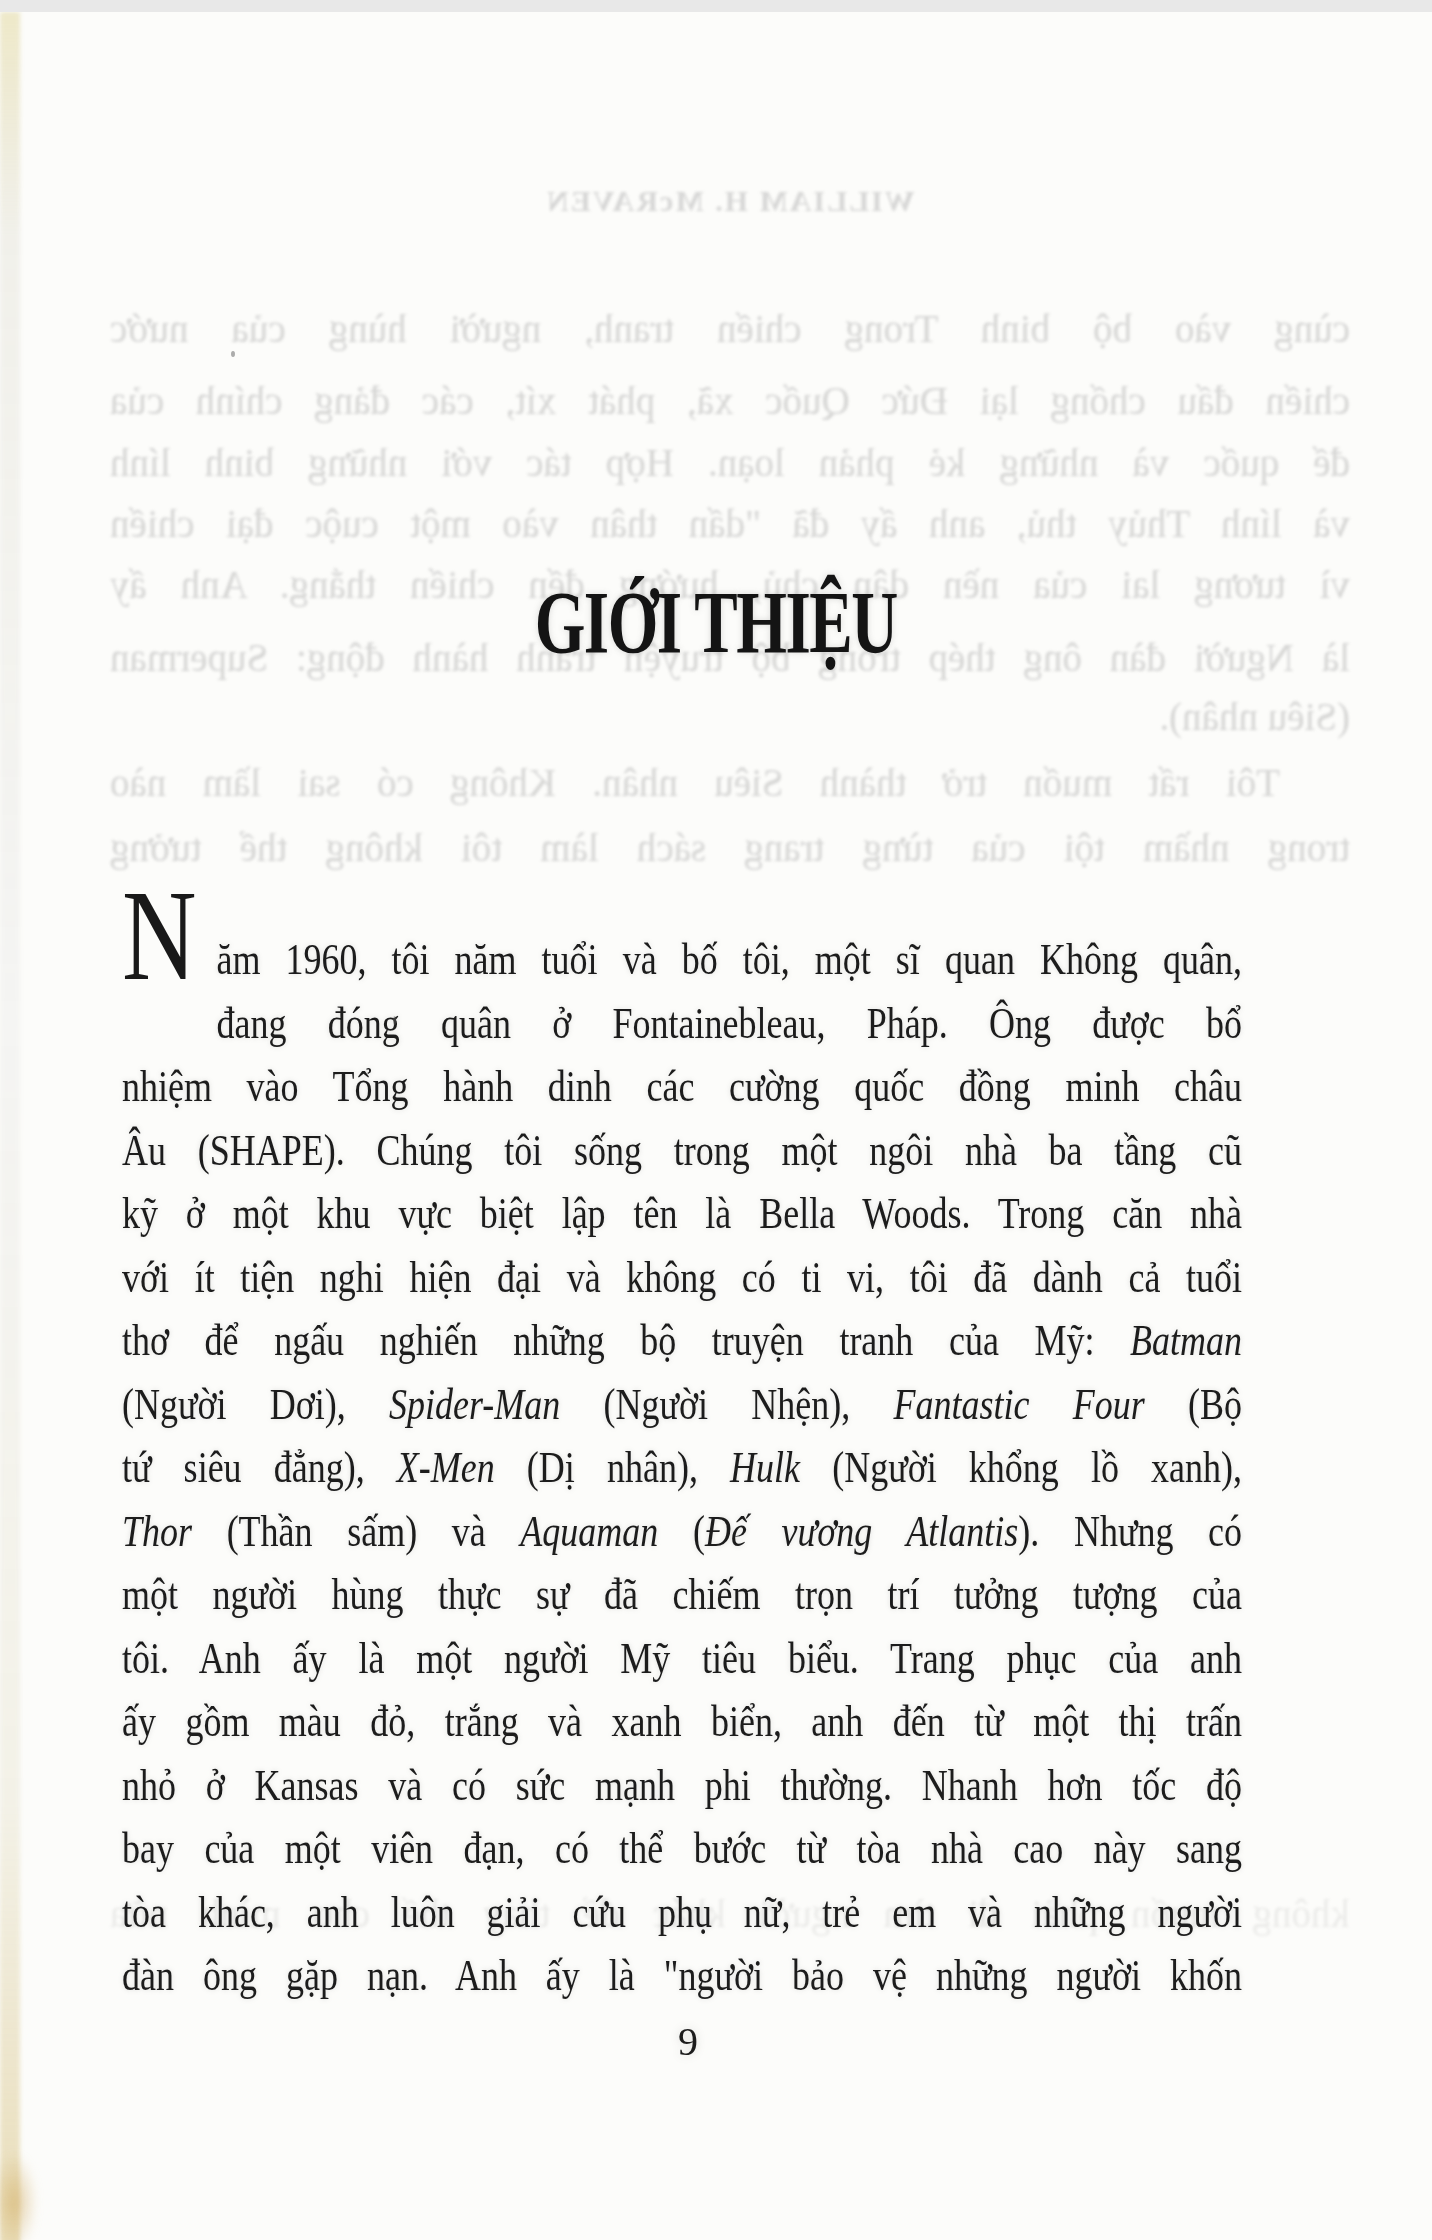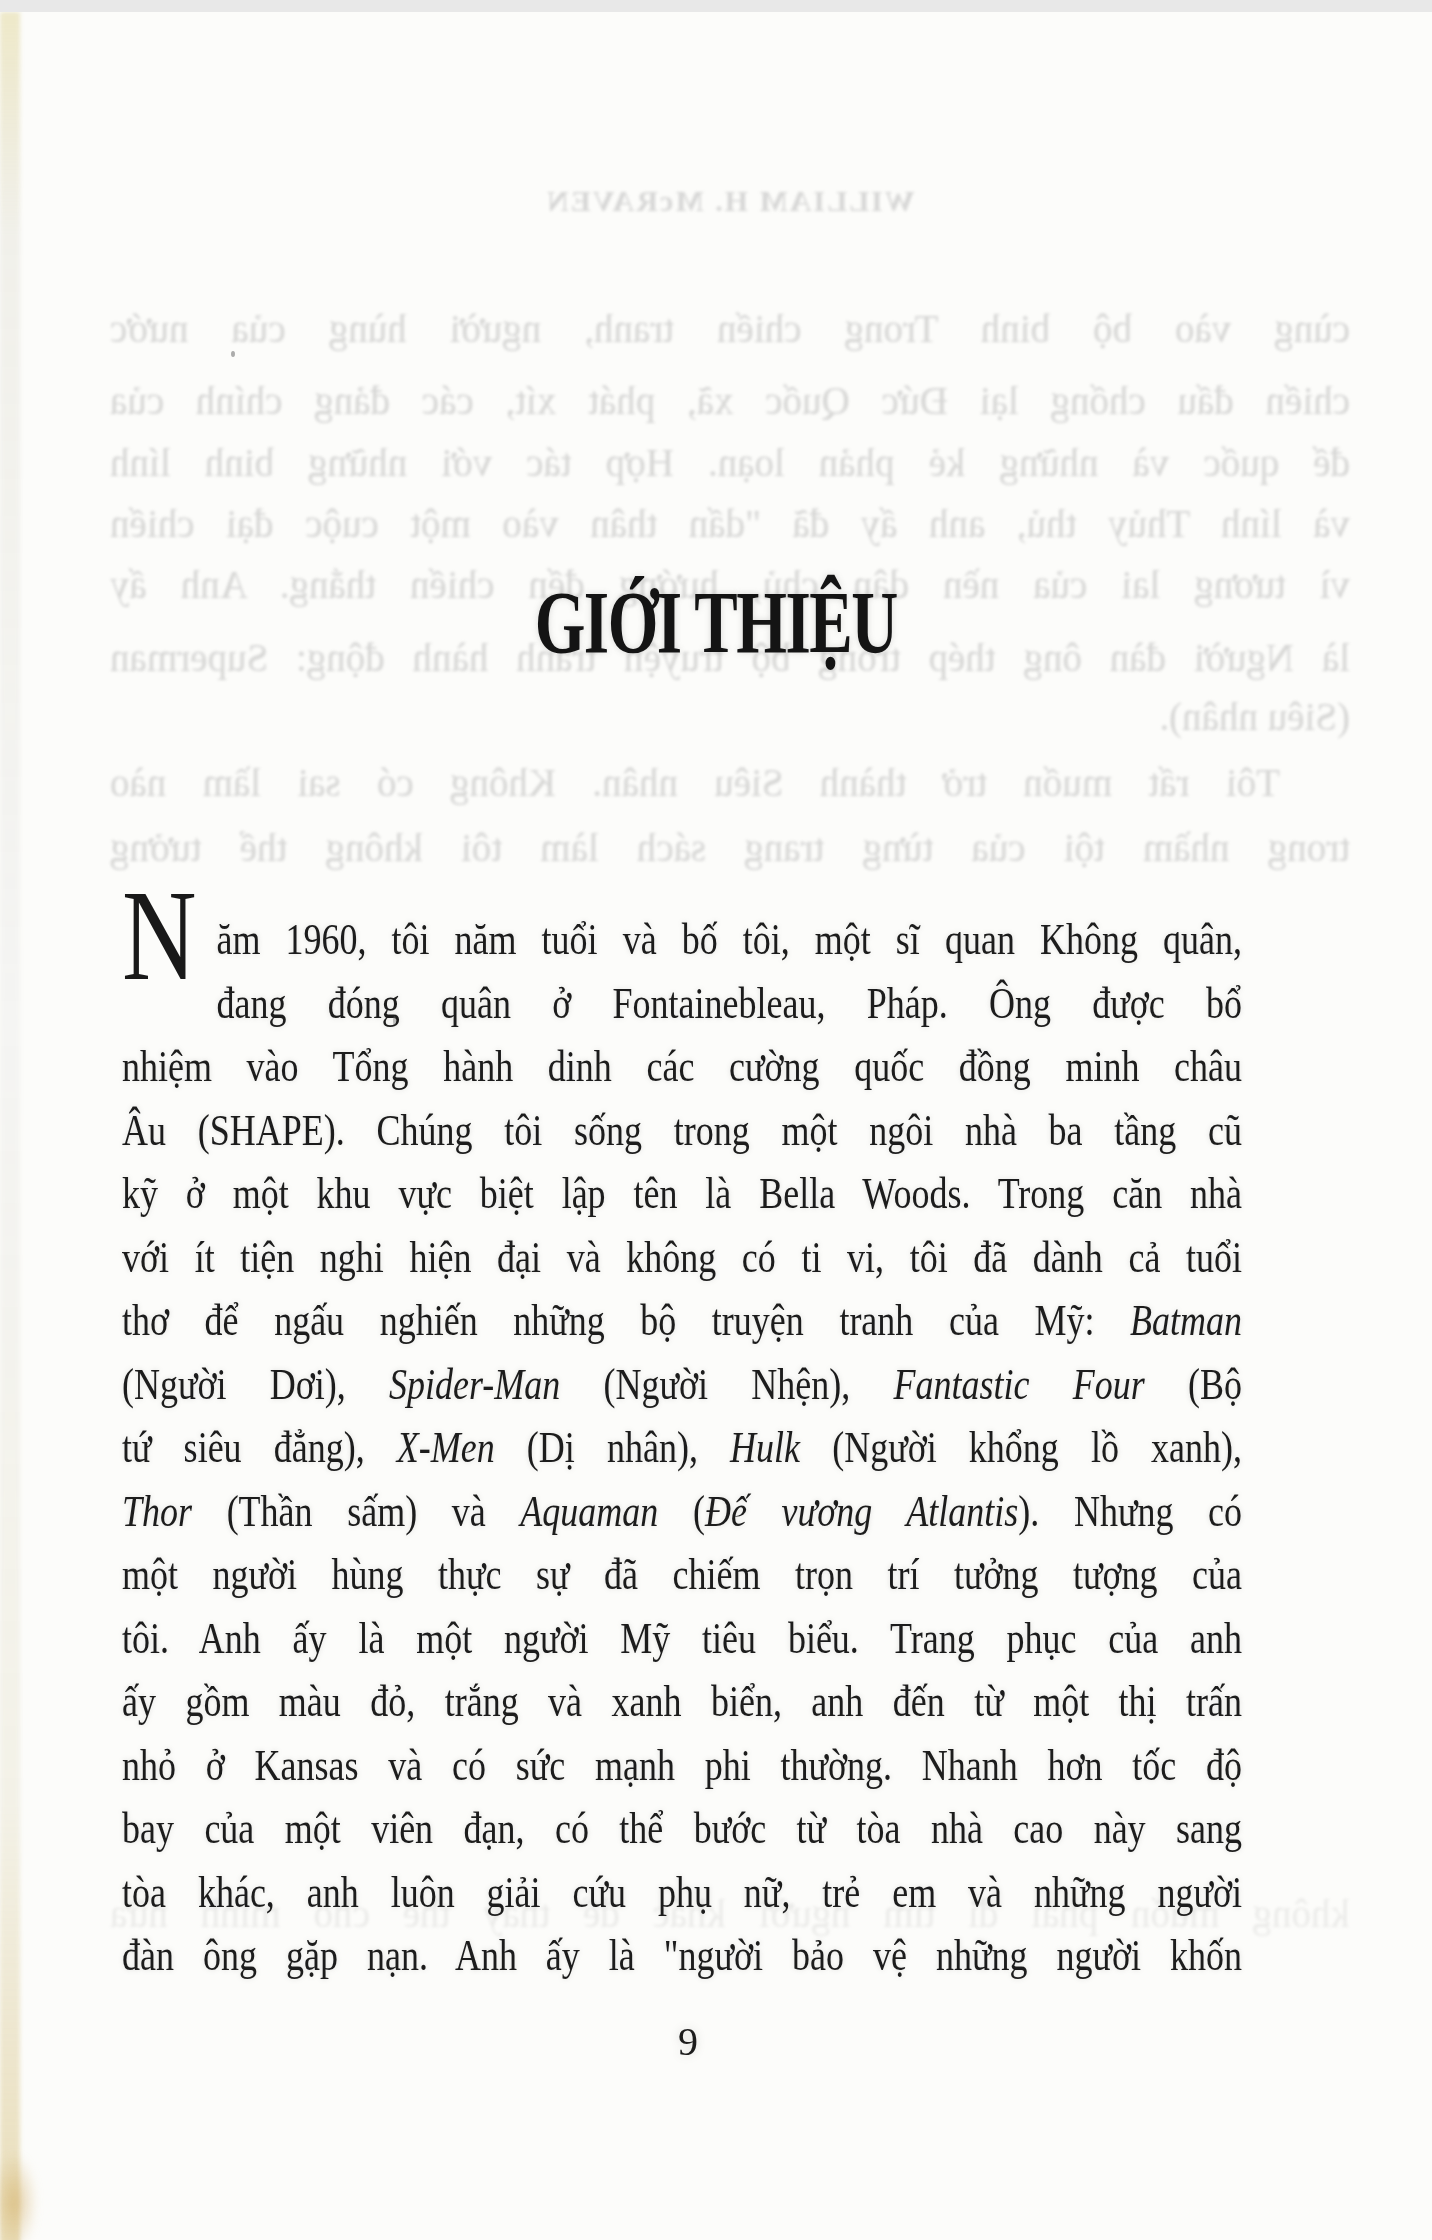--- a/index.html
+++ b/index.html
@@ -66,21 +66,21 @@
     display:inline-block;
     font-size:88px;font-weight:700;letter-spacing:-2px;
     transform:scaleX(0.74);transform-origin:50% 50%;
     color:#141414;
     text-shadow:0 0 7px rgba(110,110,110,0.25);
     white-space:nowrap;
   }
 
   
   .body-block{
-    position:absolute;left:122px;top:896px;width:1120px;
+    position:absolute;left:122px;top:916px;width:1120px;
   }
   .bline{
     width:1400px;
     transform:scaleX(0.8);transform-origin:0 0;
     font-size:45px;line-height:63.5px;height:63.5px;
     text-align:justify;text-align-last:justify;
     white-space:nowrap;
     color:#1c1c1c;
     text-shadow:0 0 6px rgba(120,120,120,0.22);
   }

